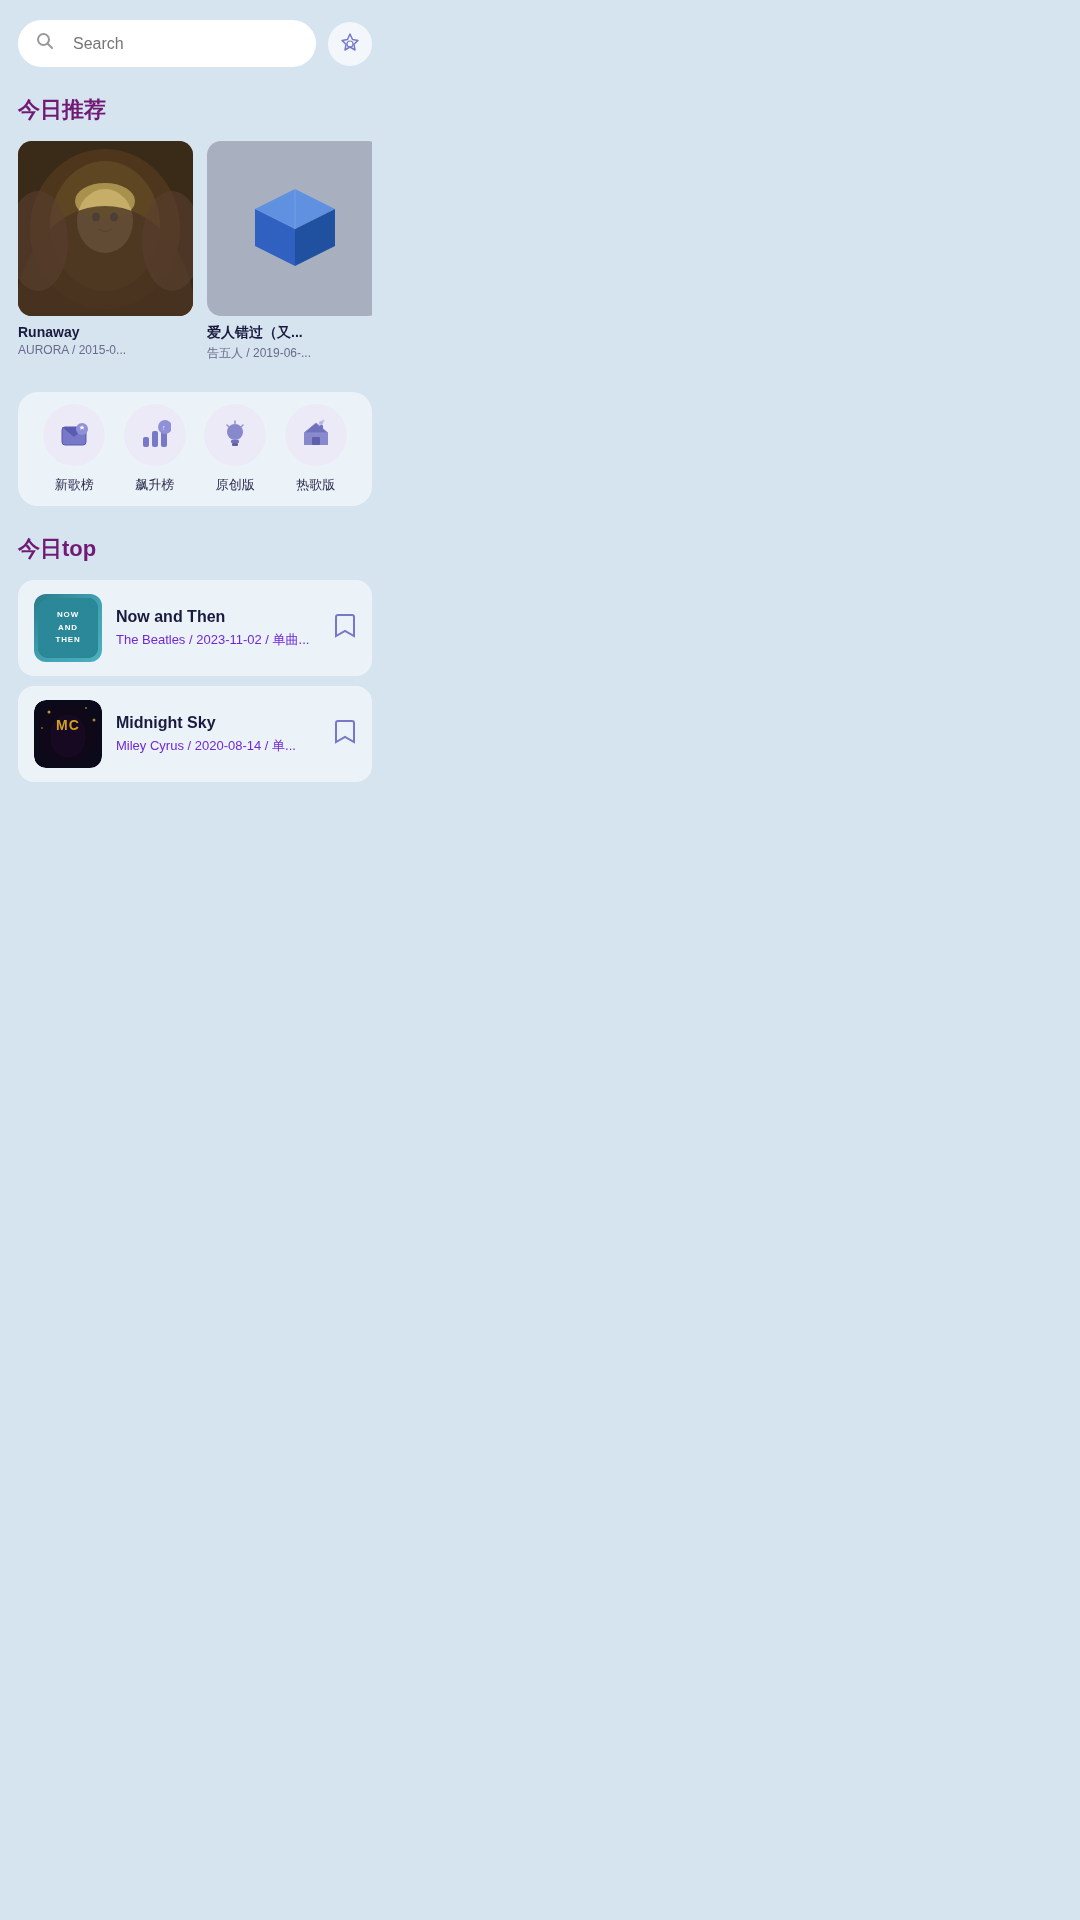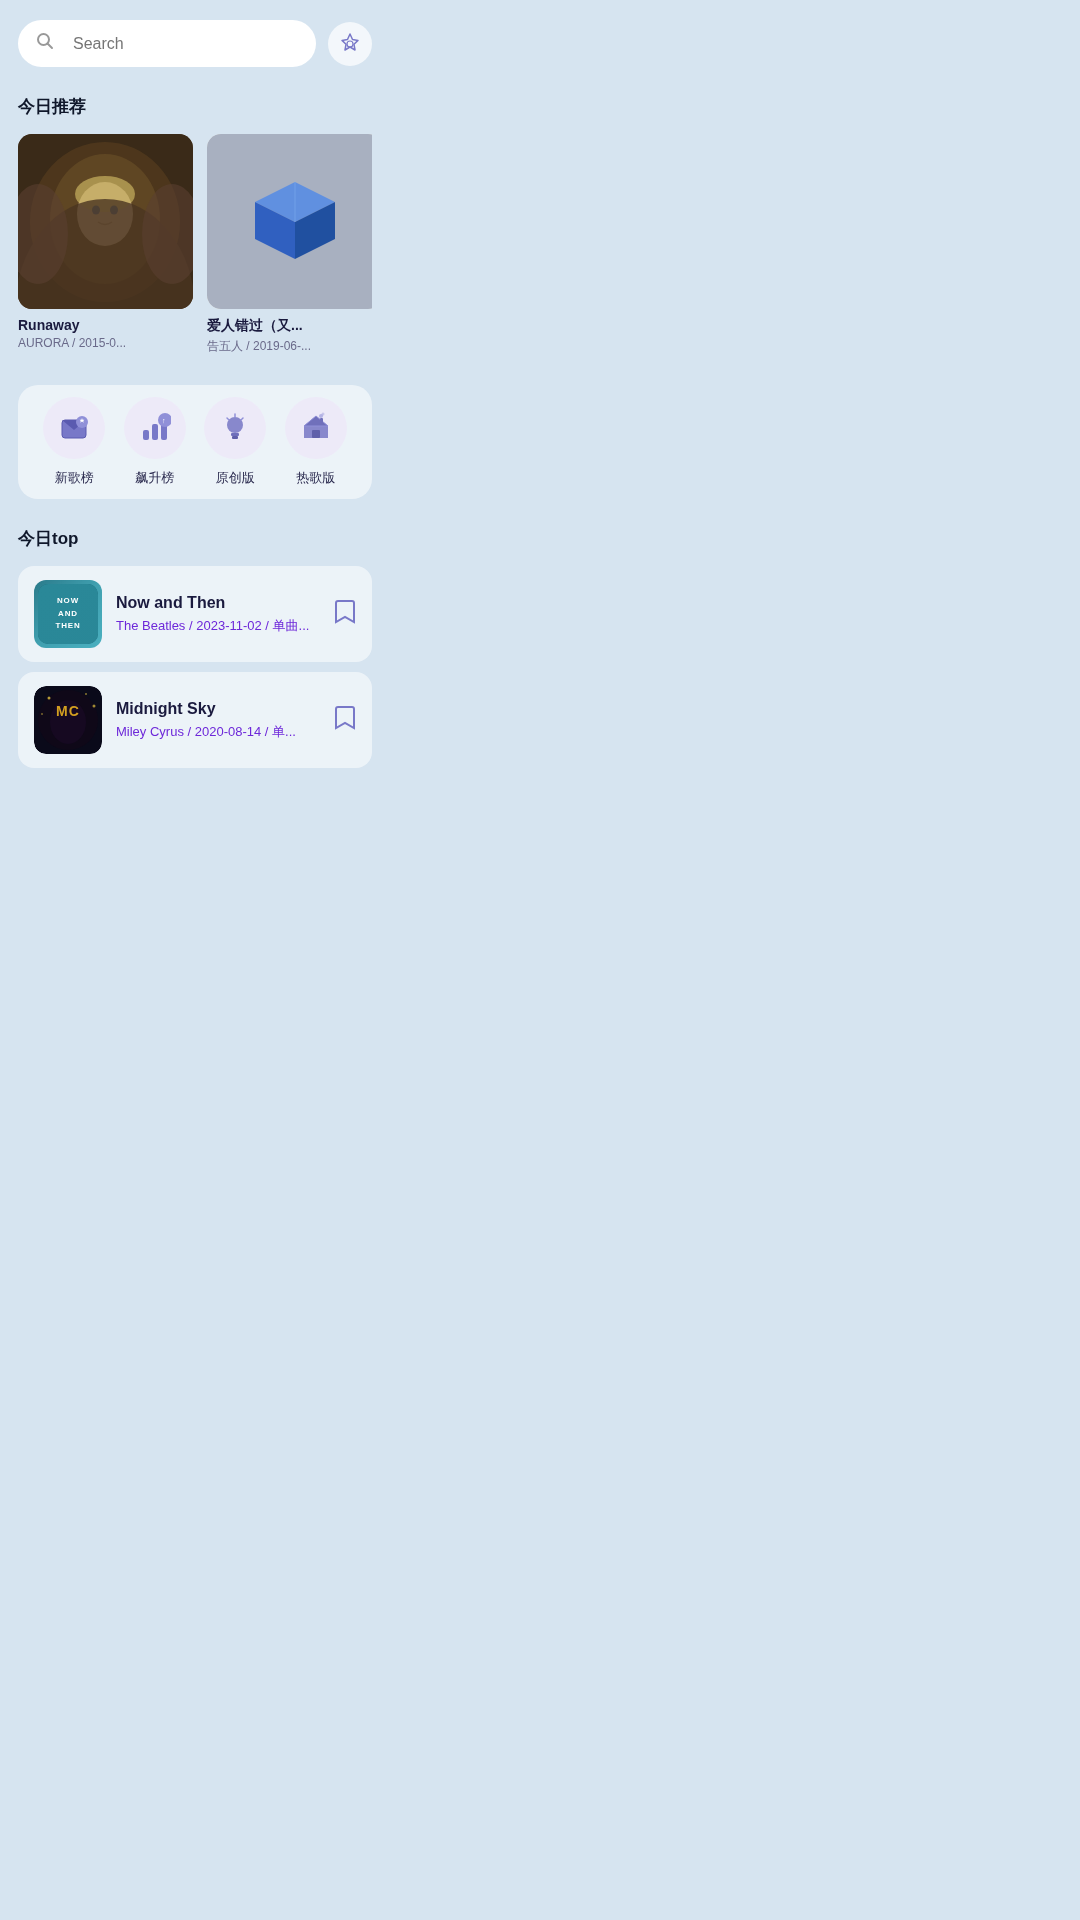--- a/index.html
+++ b/index.html
@@ -45,23 +45,23 @@
       background: rgba(255,255,255,0.7);
       display: flex;
       align-items: center;
       justify-content: center;
       font-size: 20px;
       flex-shrink: 0;
     }
 
     
     .section-title {
-      font-size: 17px;
+      font-size: 22px;
       font-weight: 700;
-      color: #0f172a;
+      color: #701a75;
       margin-bottom: 16px;
     }
 
     
     .recommend-section { margin-bottom: 24px; }
     .recommend-scroll {
       display: flex;
       gap: 14px;
       overflow-x: auto;
       padding-bottom: 6px;

